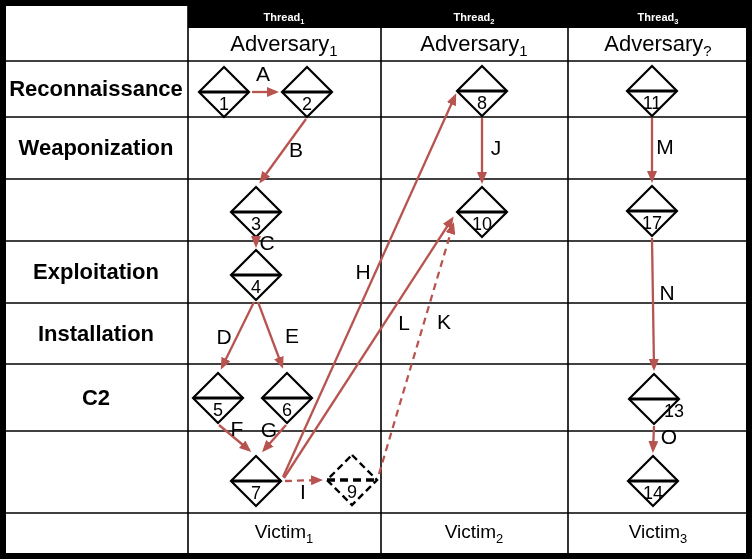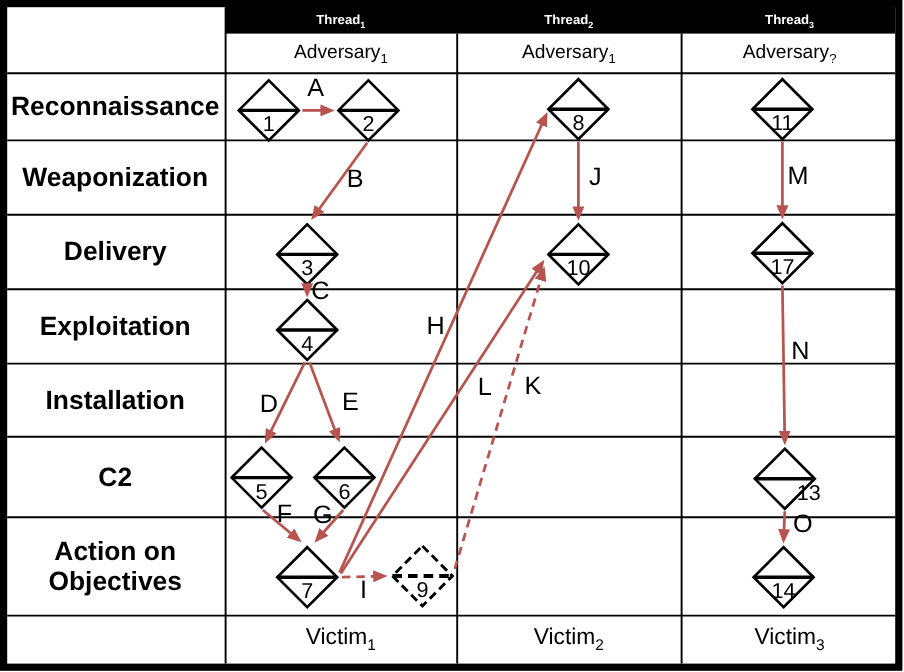--- a/index.html
+++ b/index.html
@@ -5,21 +5,21 @@
   html,body{margin:0;padding:0;background:#ffffff;}
   .stage{
     position:relative;width:753px;height:560px;background:#ffffff;
     font-family:"Liberation Sans",sans-serif;overflow:hidden;color:#000;
   }
   .stage svg{position:absolute;left:0;top:0;}
   .lbl{position:absolute;transform:translate(-50%,-50%);white-space:nowrap;color:#000;}
   .phase{font-size:22px;text-align:center;font-weight:bold;}
   .phase.wrap{white-space:normal;width:150px;line-height:1.15;}
   .thread-h{font-size:11px;font-weight:bold;color:#ffffff;}
-  .actor{font-size:16px;}
+  .actor{font-size:22px;}
   .victim{font-size:19px;}
   .lbl sub{font-size:68%;line-height:0;}
   .num{font-size:18px;}
   .edge-lbl{font-size:21px;}
 </style>
 </head>
 <body>
 
 <div class="stage">
 
@@ -92,25 +92,23 @@
       <line x1="379" y1="474" x2="453" y2="225" marker-end="url(#ah)" stroke-dasharray="7 5"></line>
       <line x1="284" y1="478" x2="452" y2="219" marker-end="url(#ah)"></line>
       <line x1="652" y1="118" x2="652" y2="180" marker-end="url(#ah)"></line>
       <line x1="652" y1="238" x2="654" y2="368" marker-end="url(#ah)"></line>
       <line x1="654" y1="426" x2="653" y2="450" marker-end="url(#ah)"></line>
     </g>
   </svg>
 
   <div class="lbl phase" style="left:96px;top:89px">Reconnaissance</div>
   <div class="lbl phase" style="left:96px;top:148px">Weaponization</div>
-  <div class="lbl phase" style="left:96px;top:210px">Delivery</div>
   <div class="lbl phase" style="left:96px;top:272px">Exploitation</div>
   <div class="lbl phase" style="left:96px;top:334px">Installation</div>
   <div class="lbl phase" style="left:96px;top:398px">C2</div>
-  <div class="lbl phase wrap" style="left:96px;top:472px">Action on Objectives</div>
 
   <div class="lbl thread-h" style="left:284px;top:17px"><span>Thread</span><sub>1</sub></div>
   <div class="lbl thread-h" style="left:474px;top:17px"><span>Thread</span><sub>2</sub></div>
   <div class="lbl thread-h" style="left:658px;top:17px"><span>Thread</span><sub>3</sub></div>
 
   <div class="lbl actor" style="left:284px;top:44px"><span>Adversary</span><sub>1</sub></div>
   <div class="lbl actor" style="left:474px;top:44px"><span>Adversary</span><sub>1</sub></div>
   <div class="lbl actor" style="left:658px;top:44px"><span>Adversary</span><sub>?</sub></div>
 
   <div class="lbl actor victim" style="left:284px;top:532px"><span>Victim</span><sub>1</sub></div>

